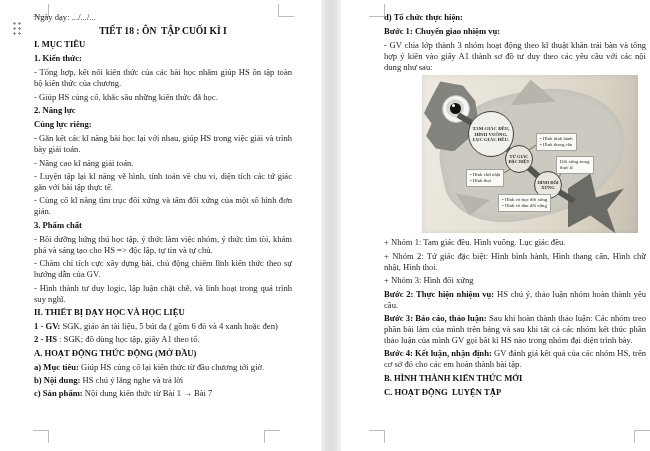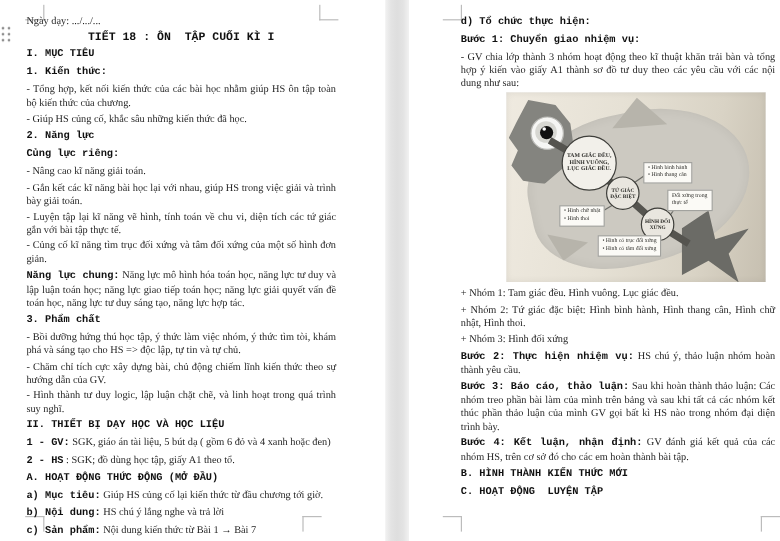--- a/index.html
+++ b/index.html
@@ -1,27 +1,27 @@
 <!DOCTYPE html>
 <html><head>
 <meta charset="utf-8">
 <style>
   html,body{margin:0;padding:0;background:#fff;}
   .canvas{position:relative;width:650px;height:451px;background:#ffffff;overflow:hidden;
           font-family:"Liberation Serif","DejaVu Serif",serif;color:#1f1f1f;}
   .page{position:absolute;top:0;height:451px;background:#fff;}
-  .page-left{left:0;width:321px;}
+  .page-left{left:12px;width:321px;}
   .page-right{left:341px;width:309px;}
   .gap{position:absolute;left:321px;top:0;width:20px;height:451px;
        background:linear-gradient(90deg,#f2f2f2 0%,#e3e3e3 25%,#dedede 50%,#e3e3e3 75%,#f2f2f2 100%);}
   .content{position:absolute;font-size:8.6px;line-height:11px;}
   .page-left .content{left:22px;top:12px;width:258px;}
   .page-right .content{left:43px;top:12px;width:262px;}
   p{margin:0 0 2.4px 0;text-align:justify;}
-  p .lead{font-weight:bold;color:#101010;white-space:pre-wrap;font-family:Liberation Mono, monospace;}
+  p .lead{font-weight:bold;color:#101010;white-space:pre-wrap;}
   p .rest{white-space:pre-wrap;}
   p.title{text-align:center;margin:2px 0 3px 0;font-size:9.6px;}
   p.h{text-align:left;margin-bottom:3px;}
   
   .crop{position:absolute;width:15px;height:12px;border:0 solid #bcbcbc;}
   .crop.tl{border-right-width:1px;border-bottom-width:1px;}
   .crop.tr{border-left-width:1px;border-bottom-width:1px;}
   .crop.bl{border-right-width:1px;border-top-width:1px;}
   .crop.br{border-left-width:1px;border-top-width:1px;}
   
@@ -75,25 +75,24 @@
     <div class="crop br" style="left:252px;top:430px;"></div>
     <div class="content">
       <p><span class="rest">Ngày dạy: .../.../...</span></p>
       <p class="title"><span class="lead">TIẾT 18 : ÔN  TẬP CUỐI KÌ I</span></p>
       <p class="h"><span class="lead">I. MỤC TIÊU</span></p>
       <p class="h"><span class="lead">1. Kiến thức:</span></p>
       <p><span class="rest">- Tổng hợp, kết nối kiến thức của các bài học nhằm giúp HS ôn tập toàn bộ kiến thức của chương.</span></p>
       <p><span class="rest">- Giúp HS củng cố, khắc sâu những kiến thức đã học.</span></p>
       <p class="h"><span class="lead">2. Năng lực</span></p>
       <p class="h"><span class="lead">Củng lực riêng:</span></p>
+      <p><span class="rest">- Gắn kết các kĩ năng bài học lại với nhau, giúp HS trong việc giải và trình bày giải toán.</span></p>
       <p><span class="rest">- Nâng cao kĩ năng giải toán.</span></p>
-      <p><span class="rest">- Gắn kết các kĩ năng bài học lại với nhau, giúp HS trong việc giải và trình bày giải toán.</span></p>
       <p><span class="rest">- Luyện tập lại kĩ năng vẽ hình, tính toán về chu vi, diện tích các tứ giác gắn với bài tập thực tế.</span></p>
       <p><span class="rest">- Củng cố kĩ năng tìm trục đối xứng và tâm đối xứng của một số hình đơn giản.</span></p>
-      <p><span class="lead">Năng lực chung:</span><span class="rest"> Năng lực mô hình hóa toán học, năng lực tư duy và lập luận toán học; năng lực giao tiếp toán học; năng lực giải quyết vấn đề toán học, năng lực tư duy sáng tạo, năng lực hợp tác.</span></p>
       <p class="h"><span class="lead">3. Phẩm chất</span></p>
       <p><span class="rest">- Bồi dưỡng hứng thú học tập, ý thức làm việc nhóm, ý thức tìm tòi, khám phá và sáng tạo cho HS =&gt; độc lập, tự tin và tự chủ.</span></p>
       <p><span class="rest">- Chăm chỉ tích cực xây dựng bài, chủ động chiếm lĩnh kiến thức theo sự hướng dẫn của GV.</span></p>
       <p><span class="rest">- Hình thành tư duy logic, lập luận chặt chẽ, và linh hoạt trong quá trình suy nghĩ.</span></p>
       <p class="h"><span class="lead">II. THIẾT BỊ DẠY HỌC VÀ HỌC LIỆU</span></p>
       <p><span class="lead">1 - GV:</span><span class="rest"> SGK, giáo án tài liệu, 5 bút dạ ( gồm 6 đỏ và 4 xanh hoặc đen)</span></p>
       <p><span class="lead">2 - HS</span><span class="rest"> : SGK; đồ dùng học tập, giấy A1 theo tổ.</span></p>
       <p class="h"><span class="lead">A. HOẠT ĐỘNG THỨC ĐỘNG (MỞ ĐẦU)</span></p>
       <p><span class="lead">a) Mục tiêu:</span><span class="rest"> Giúp HS củng cố lại kiến thức từ đầu chương tới giờ.</span></p>
       <p><span class="lead">b) Nội dung:</span><span class="rest"> HS chú ý lắng nghe và trả lời</span></p>

